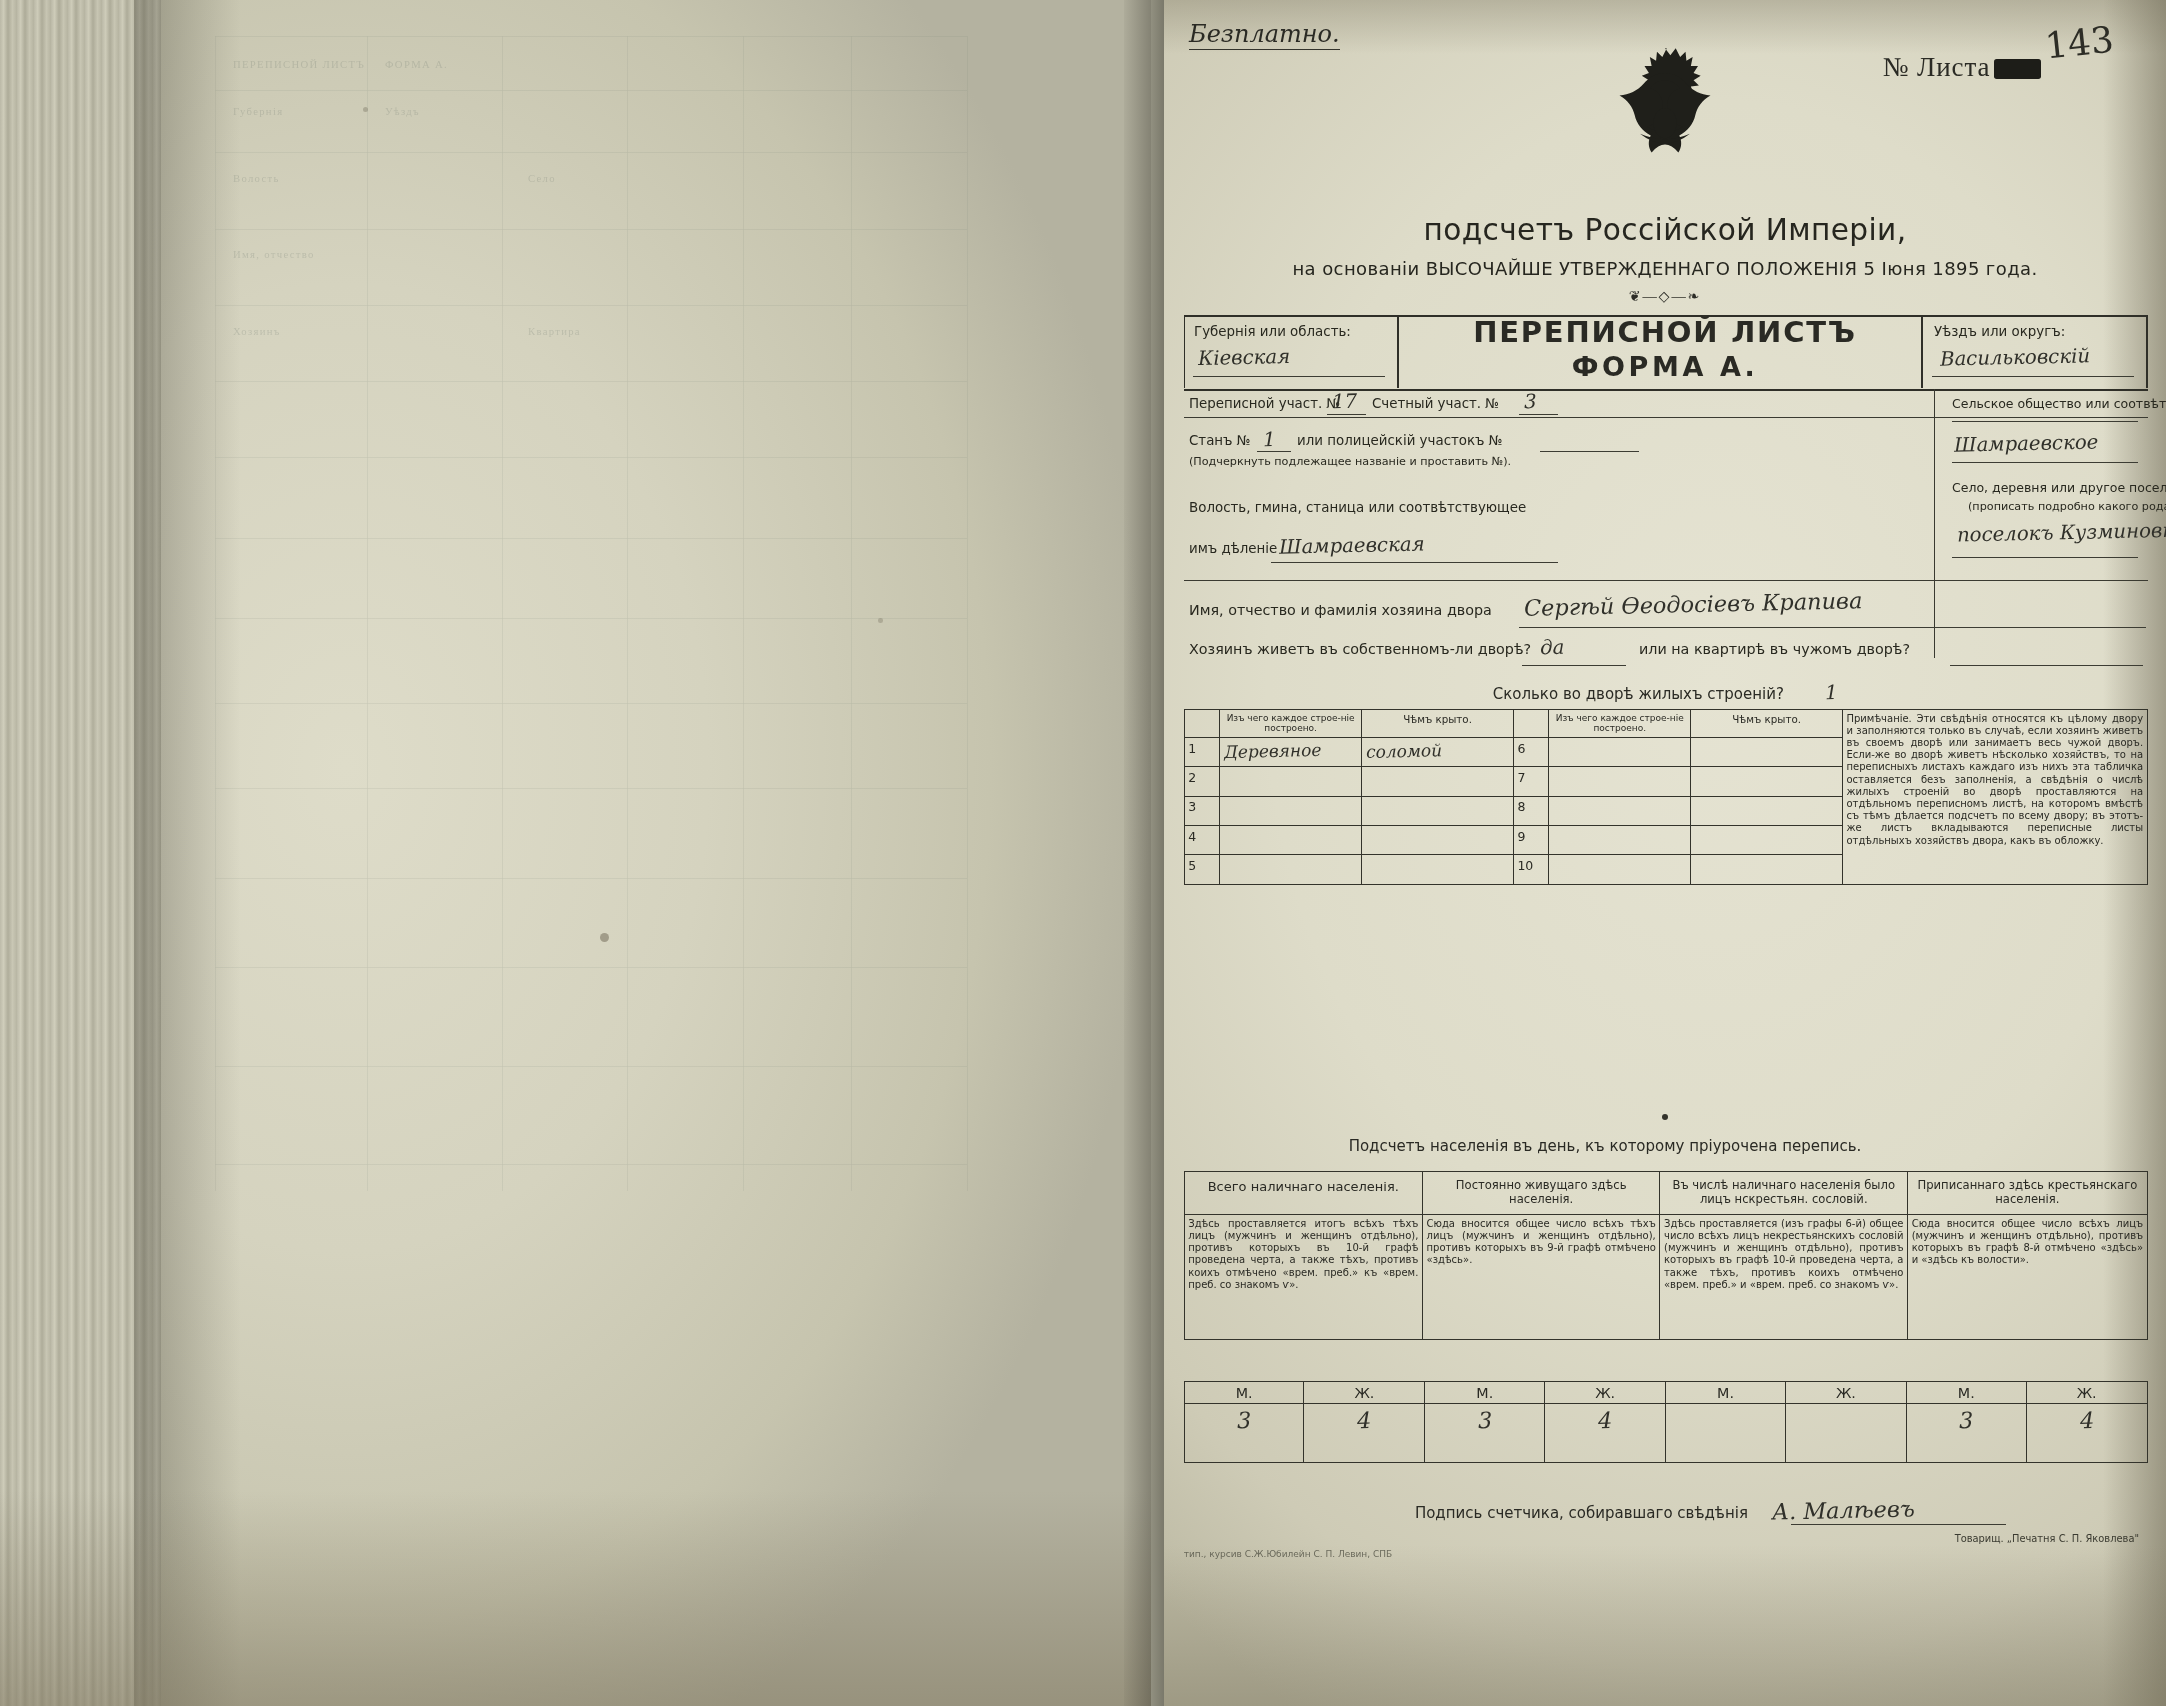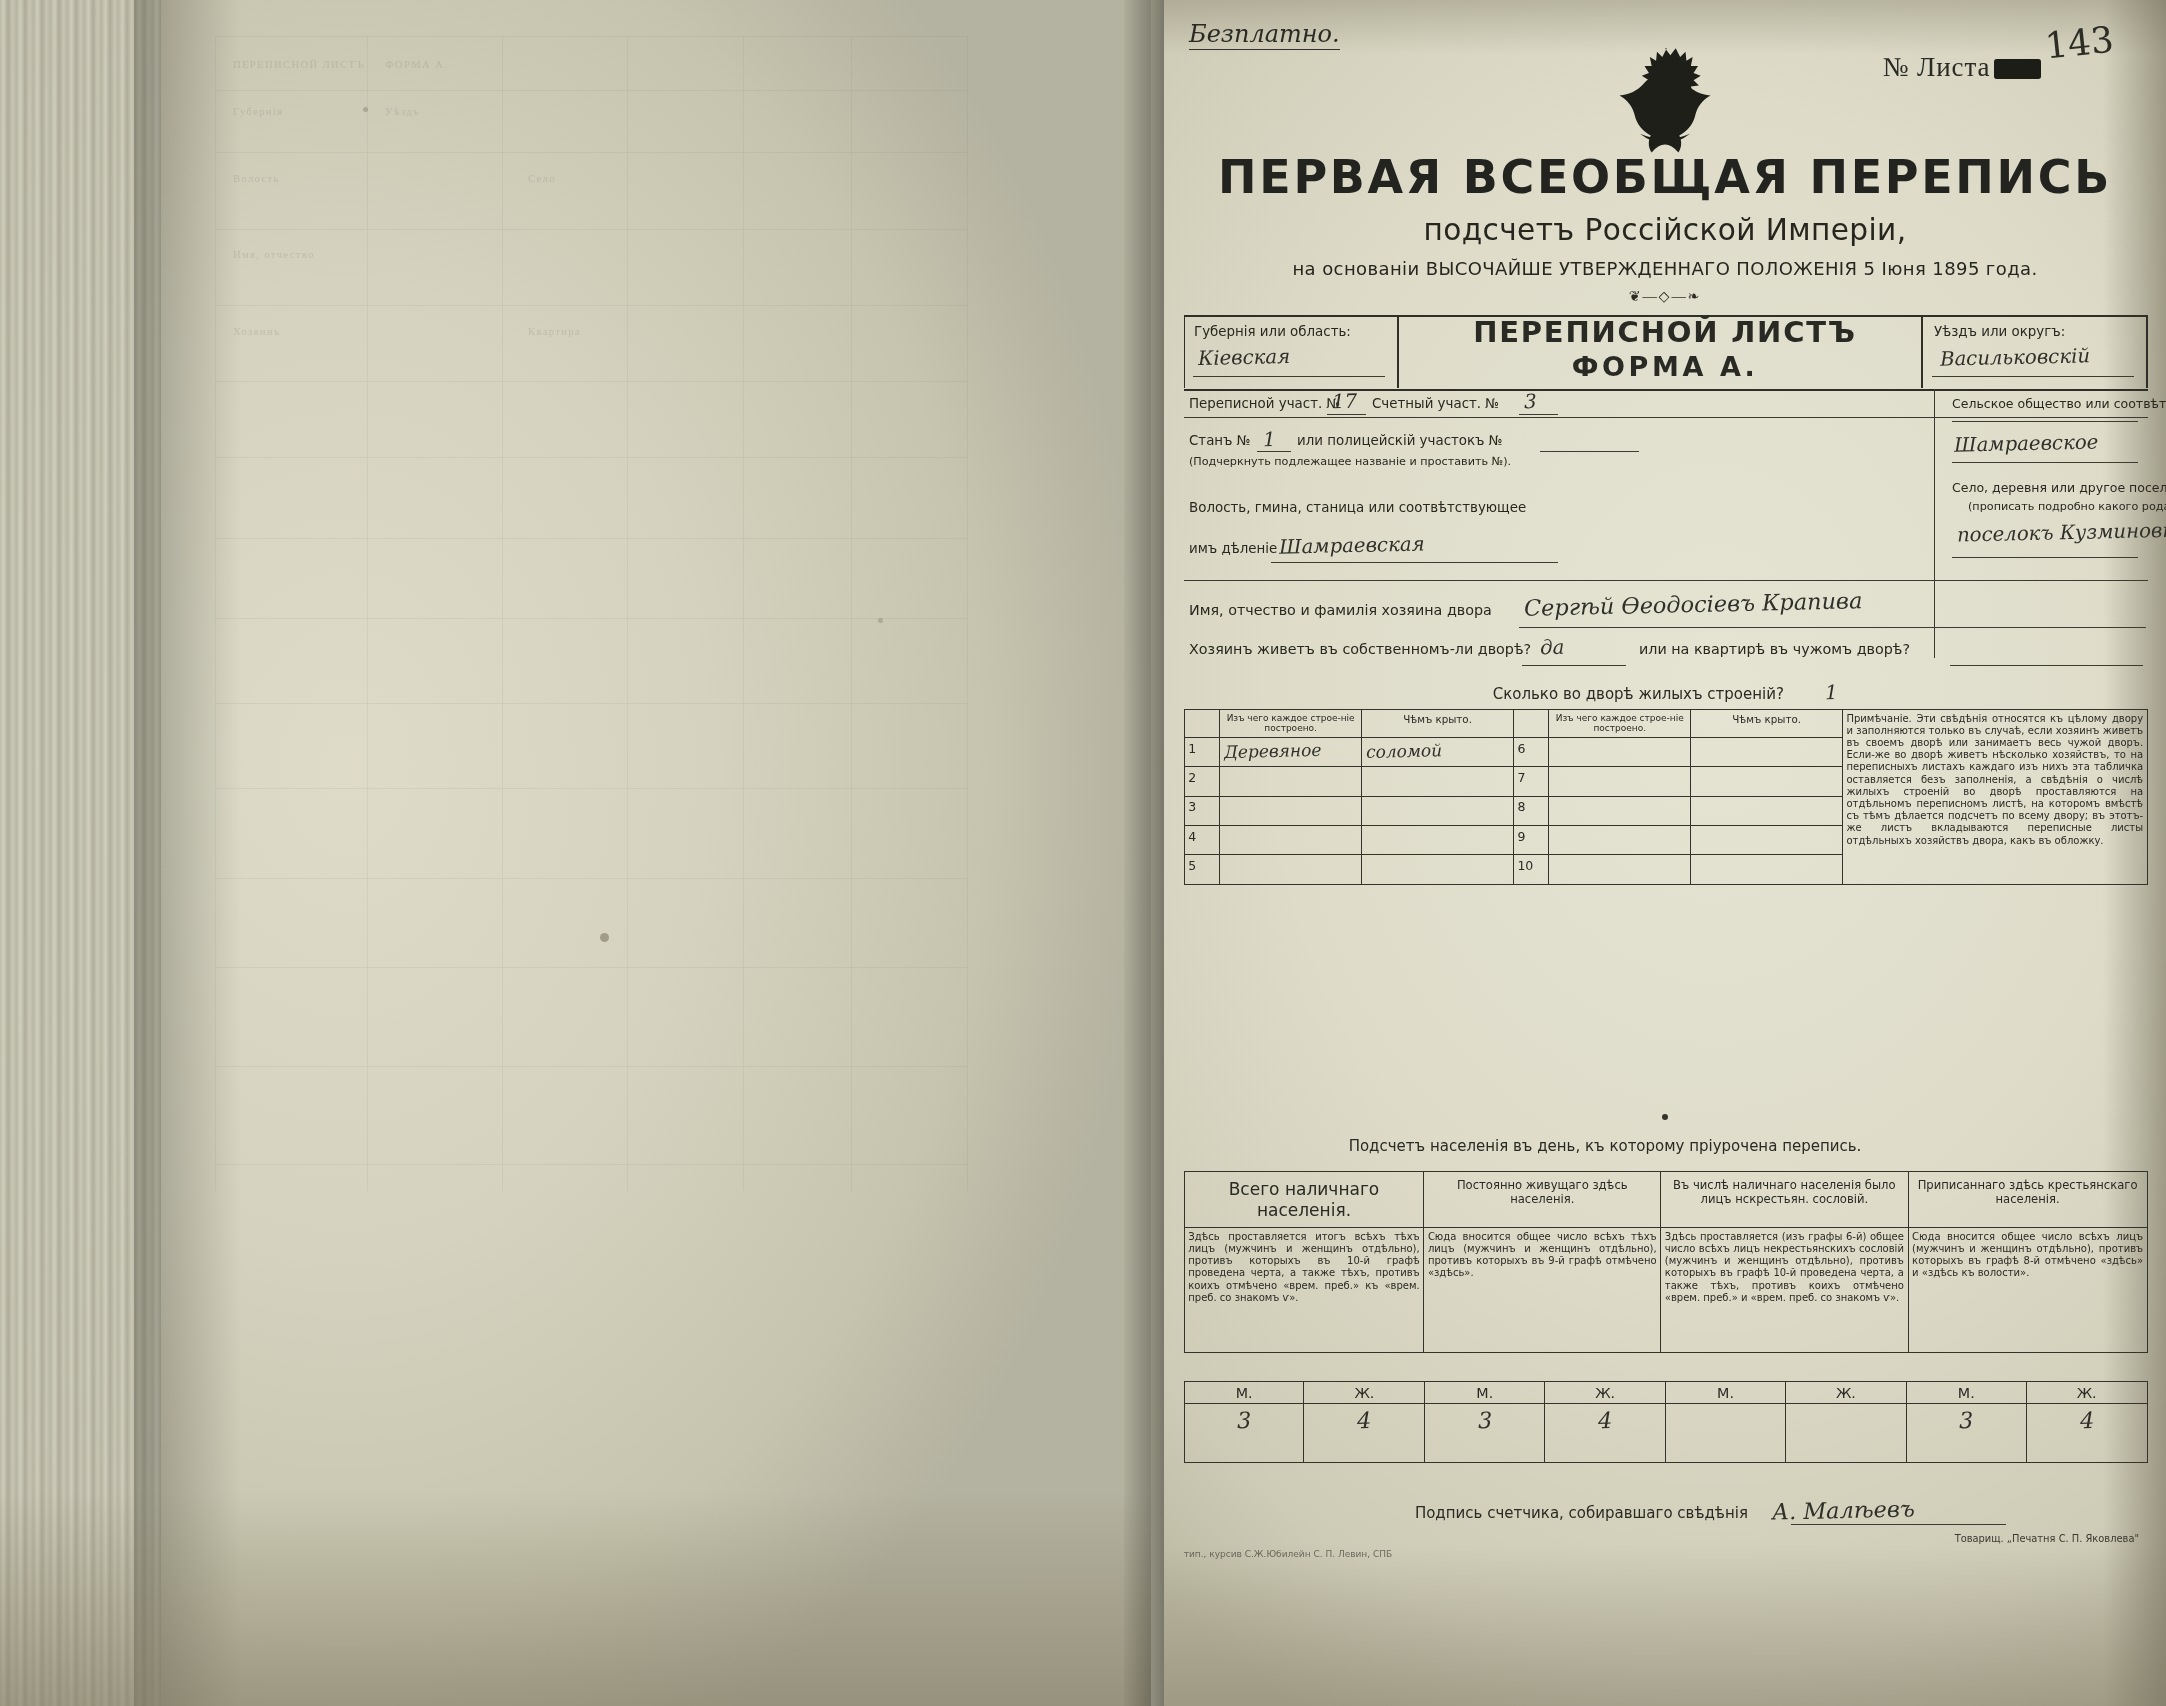--- a/index.html
+++ b/index.html
@@ -389,21 +389,20 @@
       <svg class="eagle" viewBox="0 0 160 130">
         <g fill="#1f1f1a">
           <path d="M80 8 l6 8 6-8 5 10 6-6 1 10 7-4-2 10 8 0 -5 8 8 3 -8 5 6 6 -9 1 3 9 -9-3 0 9 -7-6 -4 9 -5-8 -5 8 -4-9 -7 6 0-9 -9 3 3-9 -9-1 6-6 -8-5 8-3 -5-8 8 0 -2-10 7 4 1-10 6 6 5-10z"></path>
           <path d="M80 36 c-10 0-18 5-24 12 -7 8-16 12-27 13 9 5 15 13 17 22 2 10 9 18 18 23 -3 6-3 13 1 19 5-6 10-9 15-9 5 0 10 3 15 9 4-6 4-13 1-19 9-5 16-13 18-23 2-9 8-17 17-22 -11-1-20-5-27-13 -6-7-14-12-24-12z"></path>
           <path d="M80 44 c-7 0-13 4-17 9 7 2 12 7 14 14 1 5 1 10-1 15 -3 7-9 12-16 14 6 4 13 6 20 6 7 0 14-2 20-6 -7-2-13-7-16-14 -2-5-2-10-1-15 2-7 7-12 14-14 -4-5-10-9-17-9z"></path>
           <ellipse cx="80" cy="92" rx="13" ry="17"></ellipse>
           <path d="M52 104 q28 22 56 0 -28 12-56 0z"></path>
         </g>
       </svg>
 
-      <div class="title-main">ПЕРВАЯ ВСЕОБЩАЯ ПЕРЕПИСЬ</div>
       <div class="title-sub">подсчетъ Россійской Имперіи,</div>
       <div class="title-note">на основаніи ВЫСОЧАЙШЕ УТВЕРЖДЕННАГО ПОЛОЖЕНІЯ 5 Іюня 1895 года.</div>
       <div class="orn">❦—◇—❧</div>
 
       <div class="rule" style="left:19.7px; top:315px; width:964px;"></div>
       <div class="rule" style="left:19.7px; top:389px; width:964px;"></div>
       <div class="vrule" style="left:19.7px; top:315px; height:73px;"></div>
       <div class="vrule" style="left:233px; top:315px; height:73px;"></div>
       <div class="vrule" style="left:757px; top:315px; height:73px;"></div>
       <div class="vrule" style="left:982px; top:315px; height:73px;"></div>
@@ -522,21 +521,21 @@
       </tbody>
         </table>
 
       <div style="position:absolute; left:498px; top:1114px; width:6.3px; height:6.3px; border-radius:50%; background:#33332b;"></div>
 
       <div class="popcount-title">Подсчетъ населенія въ день, къ которому пріурочена перепись.</div>
 
       <table class="t" style="left:19.7px; top:1171px; width:964px;">
         <tbody>
             <tr>
-          <td class="hdr-cell" style="width:241px; font-size:17px; padding:7.2px 5.4px;margin-top:17px;">Всего наличнаго населенія.</td>
+          <td class="hdr-cell" style="width:241px; font-size:13px; padding:7.2px 5.4px;margin-top:17px;">Всего наличнаго населенія.</td>
           <td class="hdr-cell" style="width:241px; font-size:11.6px; padding:7.2px 5.4px;">Постоянно живущаго здѣсь населенія.</td>
           <td class="hdr-cell" style="width:250px; font-size:11.6px; padding:7.2px 5.4px;">Въ числѣ наличнаго населенія было лицъ нскрестьян. сословій.</td>
           <td class="hdr-cell" style="width:241px; font-size:11.6px; padding:7.2px 5.4px;">Приписаннаго здѣсь крестьянскаго населенія.</td>
         </tr>
         <tr>
           <td class="note-cell" style="height:118px;">Здѣсь проставляется итогъ всѣхъ тѣхъ лицъ (мужчинъ и женщинъ отдѣльно), противъ которыхъ въ 10-й графѣ проведена черта, а также тѣхъ, противъ коихъ отмѣчено «врем. преб.» къ «врем. преб. со знакомъ ѵ».</td>
           <td class="note-cell">Сюда вносится общее число всѣхъ тѣхъ лицъ (мужчинъ и женщинъ отдѣльно), противъ которыхъ въ 9-й графѣ отмѣчено «здѣсь».</td>
           <td class="note-cell">Здѣсь проставляется (изъ графы 6-й) общее число всѣхъ лицъ некрестьянскихъ сословій (мужчинъ и женщинъ отдѣльно), противъ которыхъ въ графѣ 10-й проведена черта, а также тѣхъ, противъ коихъ отмѣчено «врем. преб.» и «врем. преб. со знакомъ ѵ».</td>
           <td class="note-cell">Сюда вносится общее число всѣхъ лицъ (мужчинъ и женщинъ отдѣльно), противъ которыхъ въ графѣ 8-й отмѣчено «здѣсь» и «здѣсь къ волости».</td>
         </tr>

